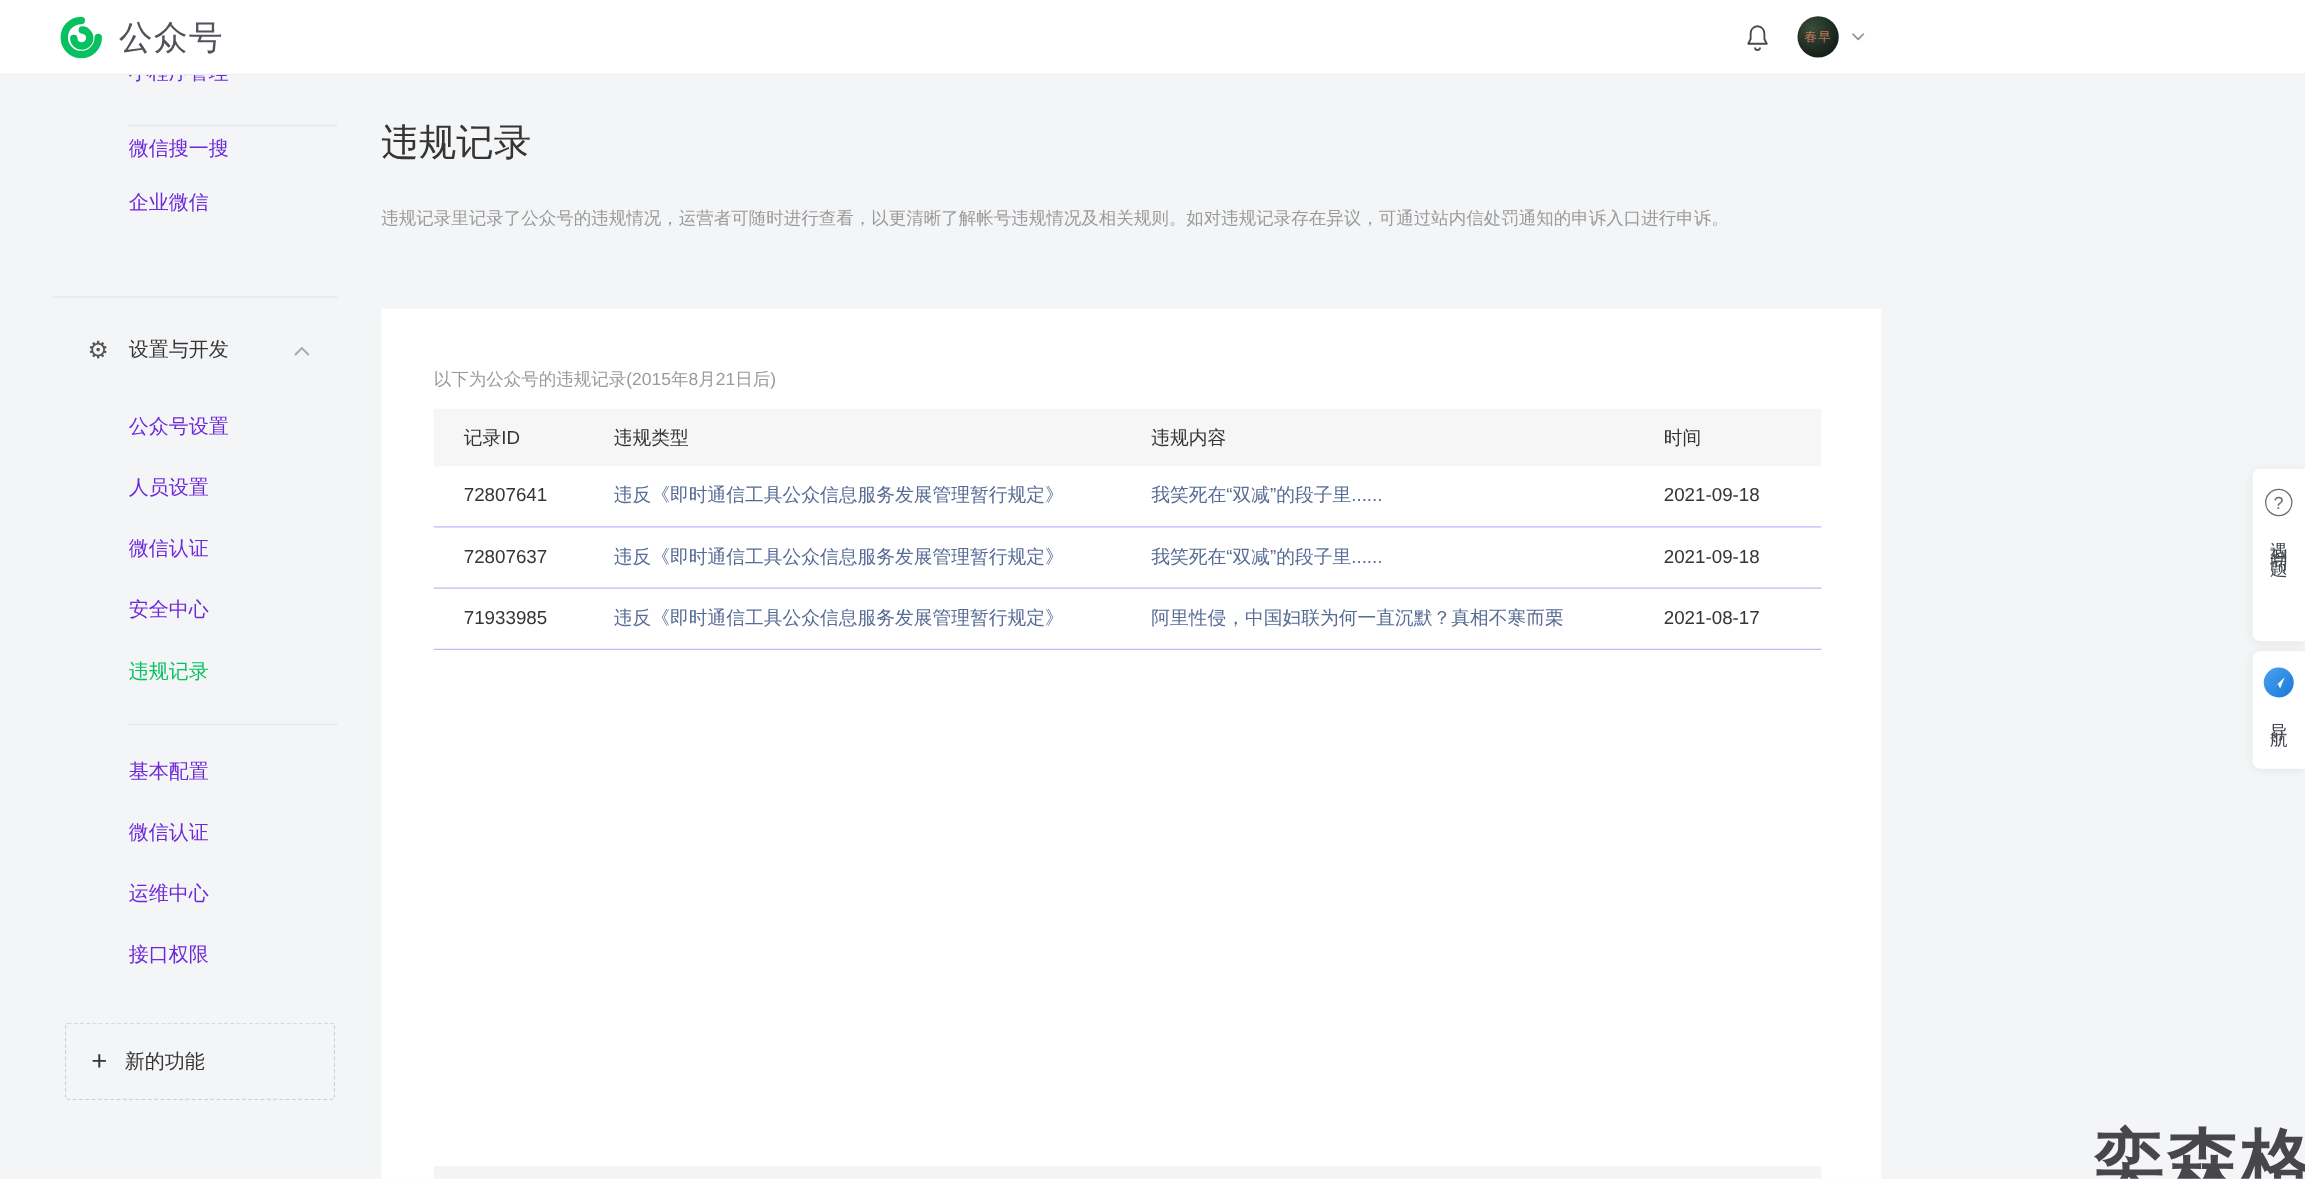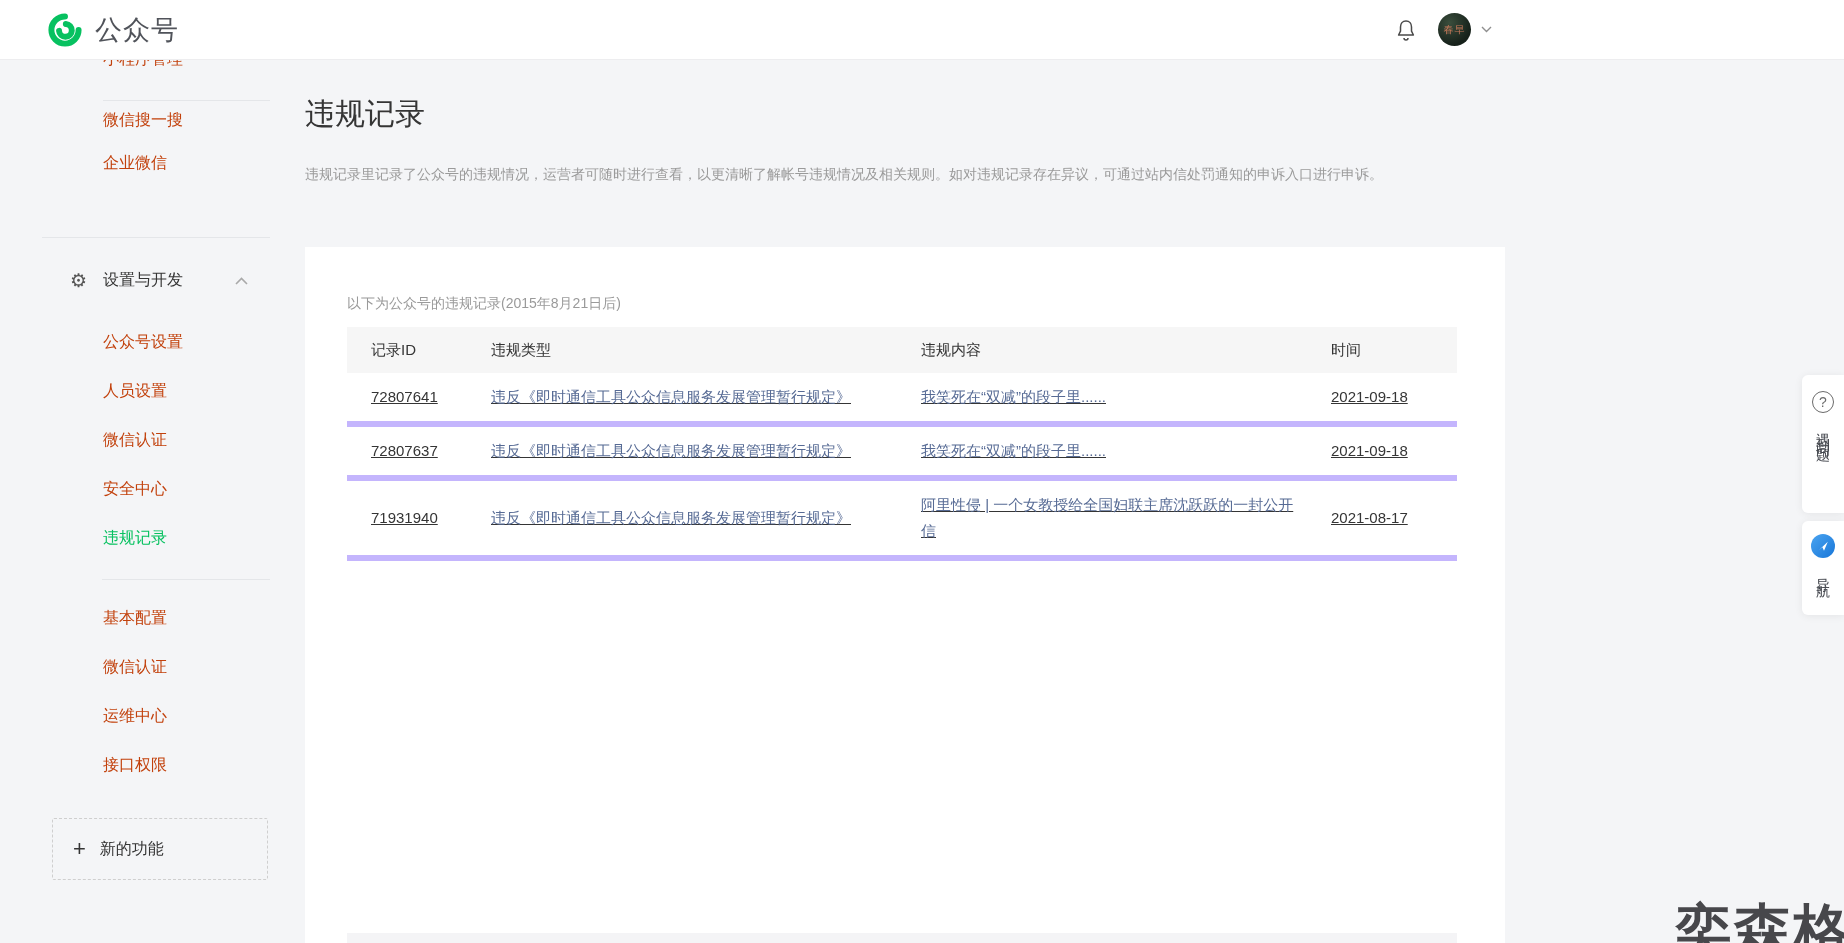--- a/index.html
+++ b/index.html
@@ -14,21 +14,21 @@
   .header { position:absolute; top:0; left:0; right:0; height:59px; background:#fff; z-index:20; box-shadow:0 1px 0 #ededef; }
   .logo-wrap { position:absolute; left:48px; top:12px; height:36px; display:flex; align-items:center; gap:13px; }
   .app-name { font-size:27px; color:#50535a; letter-spacing:1px; }
   .header-right { position:absolute; left:1396px; top:0; height:59px; display:flex; align-items:center; gap:20px; }
   .bell-btn { width:22px; height:24px; cursor:pointer; display:flex; align-items:center; }
   .avatar-wrap { display:flex; align-items:center; gap:10px; cursor:pointer; }
   .avatar { width:33px; height:33px; border-radius:50%; background:radial-gradient(circle at 35% 30%, #3a4d3c, #16211a 70%); display:flex; align-items:center; justify-content:center; overflow:hidden; }
   .avatar span { font-size:10px; color:#c8795a; letter-spacing:1px; }
   
   .sidebar { position:absolute; left:0; top:59px; width:290px; bottom:0; z-index:5; }
-  .side-item { font-size:16px; color:#c2410c; line-height:20px; cursor:pointer; white-space:nowrap; }
+  .side-item { font-size:16px; color:#6d28d9; line-height:20px; cursor:pointer; white-space:nowrap; }
   .side-item.active { color:#07c160; }
   .clipped-item { position:absolute; left:103px; top:-10px; }
   .divider { position:absolute; height:1px; background:#e4e6e9; }
   .div-1 { left:103px; width:167px; top:41px; }
   .div-2 { left:42px;  width:228px; top:178px; }
   .div-3 { left:102px; width:168px; top:520px; }
   .top-list { position:absolute; left:103px; top:51px; }
   .top-list .side-item { margin-bottom:23px; }
   .section-row { position:absolute; left:70px; top:211px; width:178px; display:flex; align-items:center; cursor:pointer; }
   .gear { font-size:19px; color:#555; line-height:20px; width:33px; }
@@ -41,21 +41,21 @@
   .new-feature { position:absolute; left:52px; top:759px; width:216px; height:62px; border:1px dashed #cfcfcf; border-radius:2px; display:flex; align-items:center; cursor:pointer; }
   .plus { font-size:22px; font-weight:300; color:#353535; margin:0 14px 0 20px; line-height:22px; }
   .new-feature-label { font-size:16px; color:#353535; }
   
   .page-title { position:absolute; left:305px; top:94px; font-size:30px; font-weight:400; color:#353535; }
   .page-desc { position:absolute; left:305px; top:163px; width:1150px; font-size:14px; line-height:22px; color:#9a9a9a; }
   .card { position:absolute; left:305px; top:247px; width:1200px; height:720px; background:#fff; }
   .table-note { margin:48px 0 0 42px; font-size:14px; color:#9a9a9a; }
   table.vio { margin:14px 42px 0 42px; width:1110px; border-collapse:collapse; table-layout:fixed; }
   table.vio th { background:#f6f6f6; height:46px; font-weight:400; font-size:15px; color:#353535; text-align:left; padding:0 0 0 24px; }
-  table.vio td { border-bottom:6px solid #c4b5fd; padding:11px 0 11px 24px; font-size:15px; line-height:26px; vertical-align:middle; color:#353535;text-decoration:underline; }
+  table.vio td { border-bottom:1px solid #c4b5fd; padding:11px 0 11px 24px; font-size:15px; line-height:26px; vertical-align:middle; color:#353535; }
   td.cell-id { font-size:16px; }
   td.cell-type { padding-right:20px; }
   td.cell-content { padding-right:60px; }
   a.tlink { color:#576b95; text-decoration:none; cursor:pointer; }
   .bottom-strip { position:absolute; left:42px; top:686px; width:1110px; height:16px; background:#f4f4f6; }
   
   .float-panel { position:absolute; right:0; width:42px; background:#fff; border-radius:6px 0 0 6px; box-shadow:0 1px 8px rgba(0,0,0,.07); display:flex; flex-direction:column; align-items:center; z-index:25; cursor:pointer; }
   .float-help { top:375px; height:138px; padding-top:16px; }
   .float-nav  { top:521px; height:94px;  padding-top:13px; }
   .q-icon { width:22px; height:22px; border:1px solid #6b6b6b; border-radius:50%; color:#6b6b6b; font-size:14px; line-height:20px; text-align:center; flex:none; }
@@ -166,23 +166,23 @@
           <td class="cell-content"><a class="tlink">我笑死在“双减”的段子里......</a></td>
           <td class="cell-date">2021-09-18</td>
         </tr>
         <tr>
           <td class="cell-id">72807637</td>
           <td class="cell-type"><a class="tlink">违反《即时通信工具公众信息服务发展管理暂行规定》</a></td>
           <td class="cell-content"><a class="tlink">我笑死在“双减”的段子里......</a></td>
           <td class="cell-date">2021-09-18</td>
         </tr>
         <tr>
-          <td class="cell-id">71931940</td>
+          <td class="cell-id">71933985</td>
           <td class="cell-type"><a class="tlink">违反《即时通信工具公众信息服务发展管理暂行规定》</a></td>
-          <td class="cell-content"><a class="tlink">阿里性侵 | 一个女教授给全国妇联主席沈跃跃的一封公开信</a></td>
+          <td class="cell-content"><a class="tlink">阿里性侵，中国妇联为何一直沉默？真相不寒而栗</a></td>
           <td class="cell-date">2021-08-17</td>
         </tr>
       </tbody>
   </table>
   <div class="bottom-strip"></div>
 </div>
 
 <div class="float-panel float-help">
   <span class="q-icon">?</span>
   <span class="v-label">遇到问题</span>

